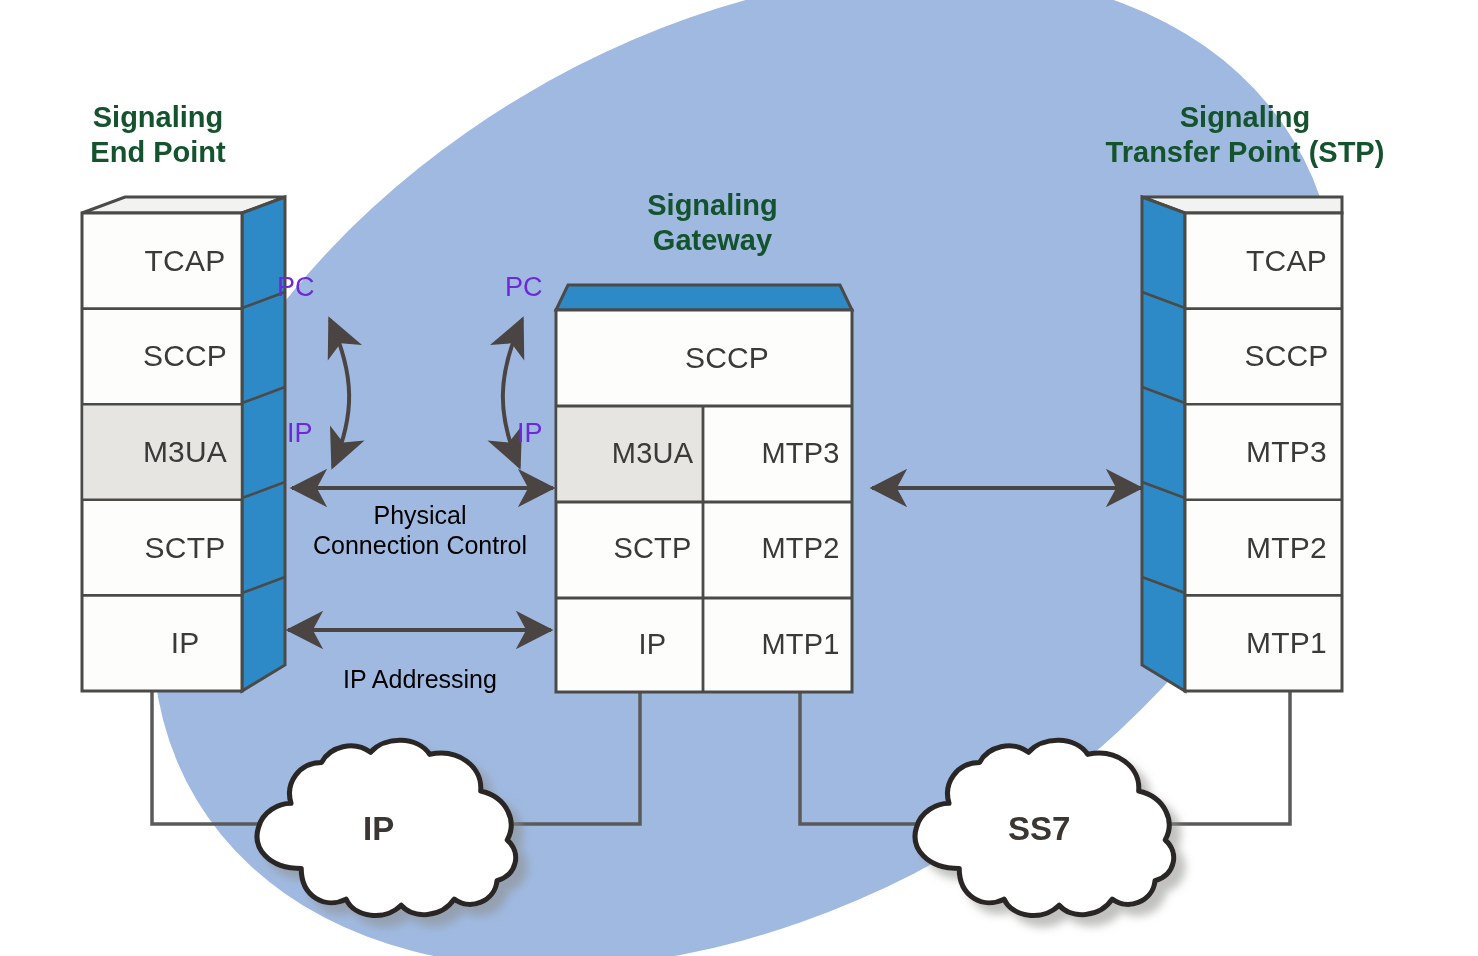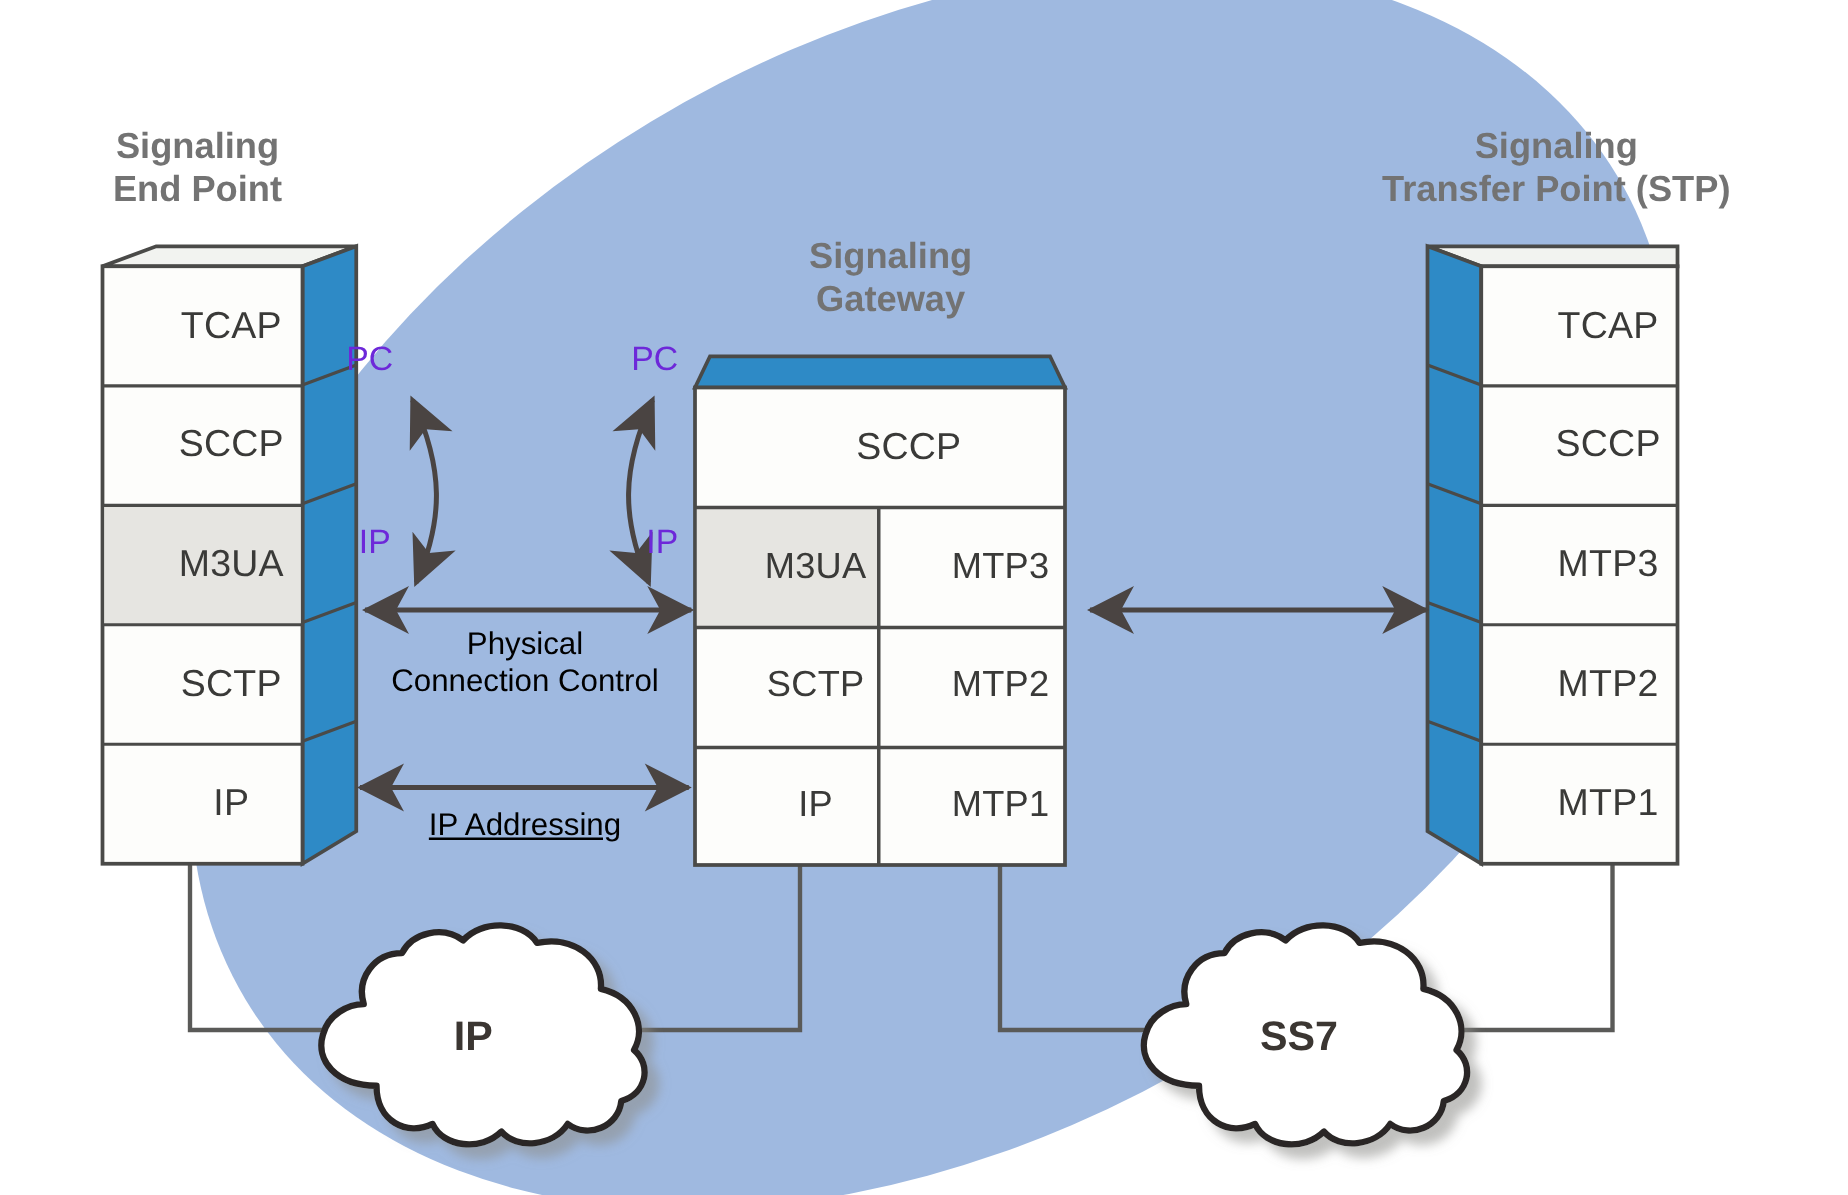--- a/index.html
+++ b/index.html
@@ -58,21 +58,21 @@
     padding-left: 46px;
   }
   .cell.small { font-size: 29px; }
 
   .title {
     position: absolute;
     z-index: 7;
     font-weight: bold;
     font-size: 29px;
     line-height: 1.22;
-    color: #737373;
+    color: #14532d;
     text-align: center;
     white-space: pre-line;
     user-select: none;
   }
   .edge-label {
     position: absolute;
     z-index: 7;
     font-size: 25px;
     color: #000000;
     text-align: center;
@@ -287,15 +287,15 @@
     <line x1="872" y1="488" x2="1141" y2="488" stroke="#4a4442" stroke-width="4" marker-start="url(#atail)" marker-end="url(#ahead)"></line>
   </svg>
 
   <div class="mini-label" style="left:277px; top:272px;">PC</div>
   <div class="mini-label" style="left:287px; top:418px;">IP</div>
   <div class="mini-label" style="left:505px; top:272px;">PC</div>
   <div class="mini-label" style="left:517px; top:418px;">IP</div>
 
   <div class="edge-label" style="left:255px; top:500px; width:330px;">Physical
 Connection Control</div>
-  <div class="edge-label" style="left:290px; top:645px; width:260px;text-decoration:underline;">IP Addressing</div>
+  <div class="edge-label" style="left:290px; top:664px; width:260px;">IP Addressing</div>
 
 </div>
 
 </body></html>

